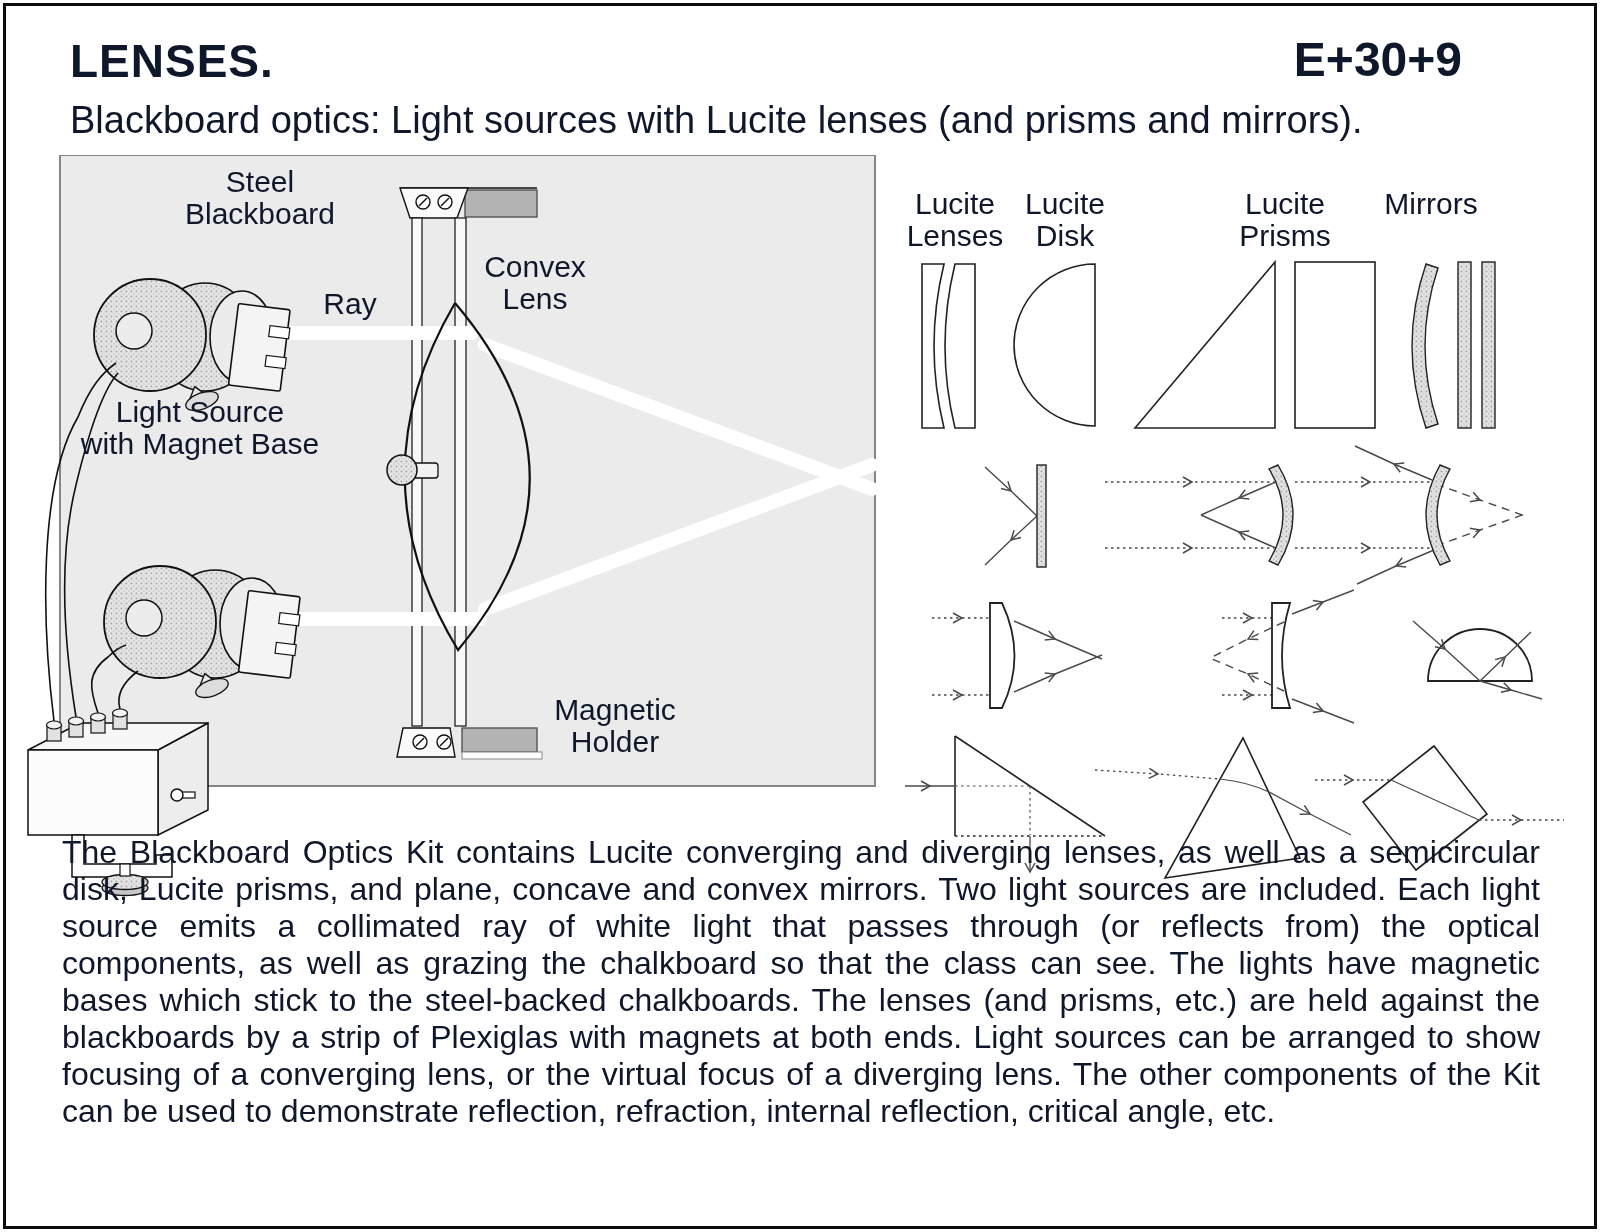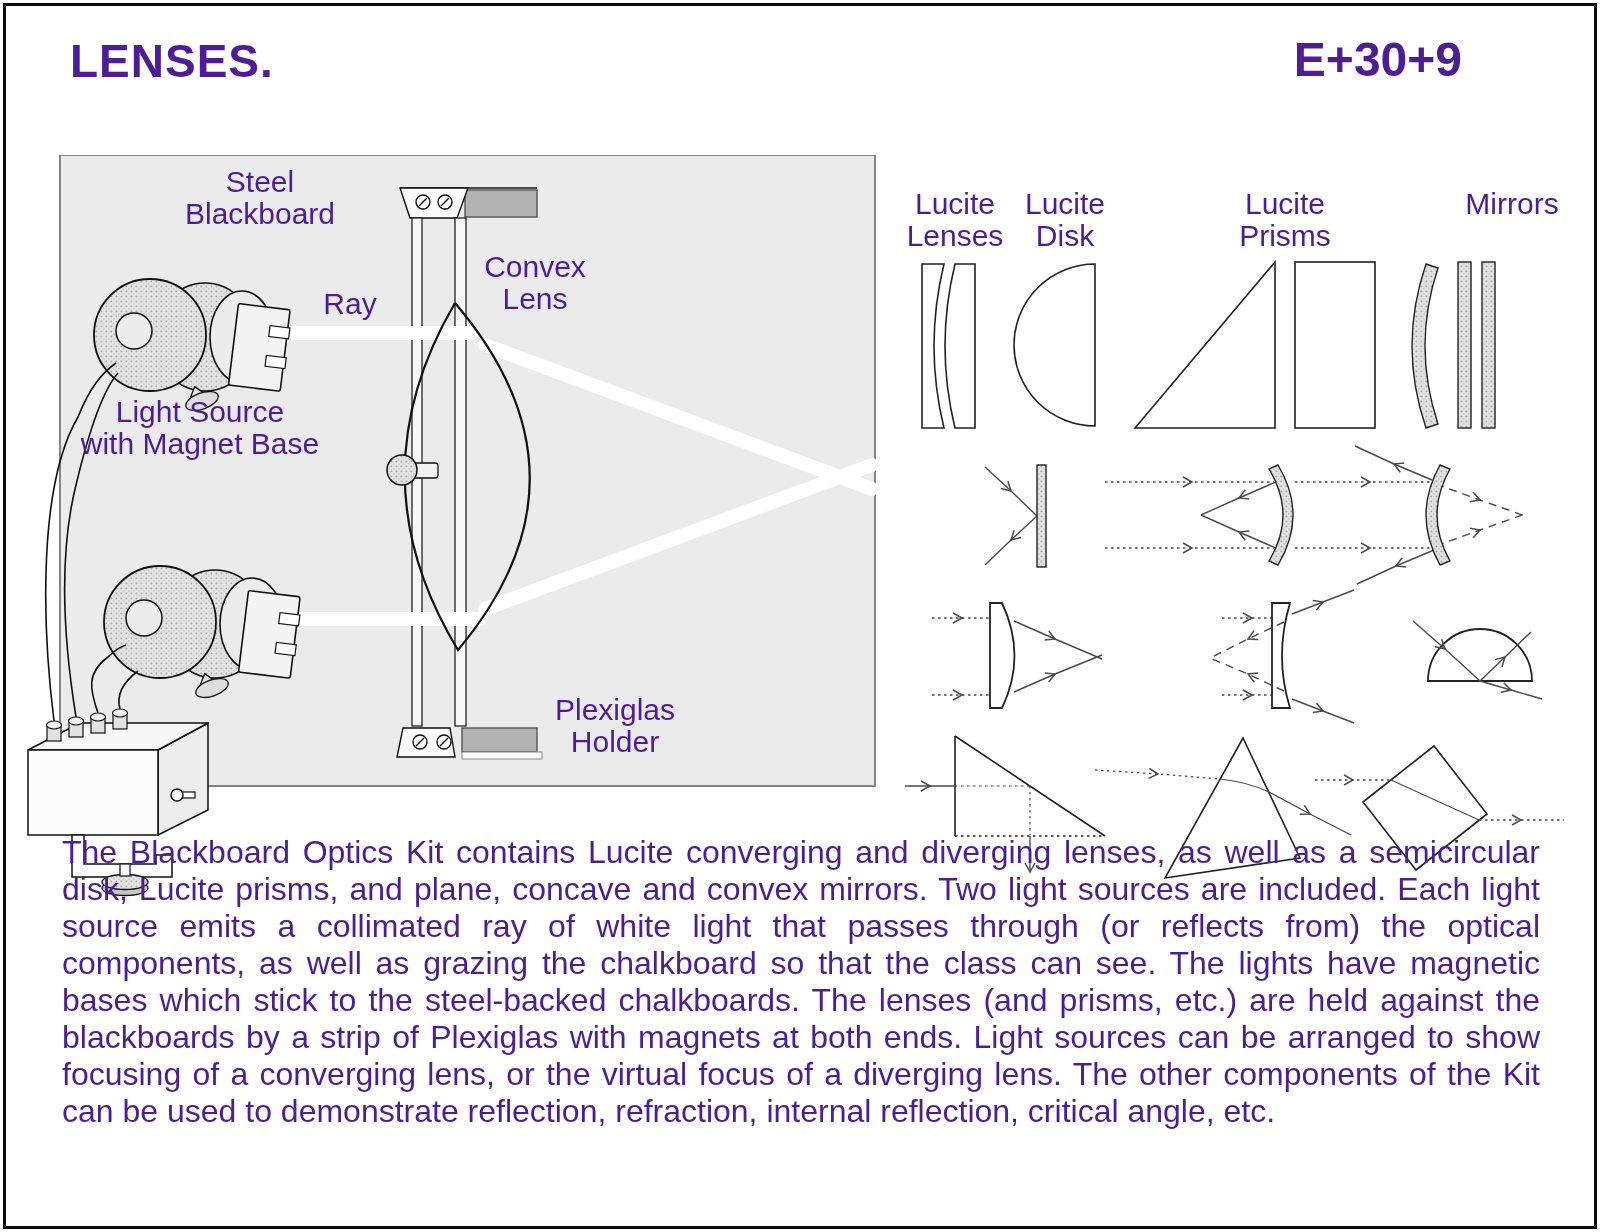--- a/index.html
+++ b/index.html
@@ -1,47 +1,48 @@
 <!DOCTYPE html>
 <html><head>
 <meta charset="utf-8">
 <style>
   html,body{margin:0;padding:0;background:#888;}
   #page{position:relative;width:1600px;height:1232px;background:#fff;overflow:hidden;
-        font-family:"Liberation Sans","DejaVu Sans",sans-serif;color:#4c1d95;}
+        font-family:"Liberation Sans","DejaVu Sans",sans-serif;color:#0f172a;}
   #frame{position:absolute;inset:3px;border:3px solid #0a0a0a;pointer-events:none;}
   .abs{position:absolute;}
   .pre{white-space:pre-line;}
   .ctr{text-align:center;}
   #title{left:70px;top:34px;font-size:46px;font-weight:bold;letter-spacing:1px;}
   #code{top:32px;right:138px;font-size:48px;font-weight:bold;}
   #subtitle{left:70px;top:99px;font-size:38px;}
   .lbl{font-size:30px;line-height:32px;}
   #lbl-steel{left:155px;top:166px;width:210px;}
   #lbl-ray{left:305px;top:288px;width:90px;}
   #lbl-convex{left:450px;top:251px;width:170px;}
   #lbl-light{left:48px;top:396px;width:304px;}
   #lbl-magholder{left:525px;top:694px;width:180px;}
   #lbl-power{left:198px;top:784px;width:160px;}
   #hdr-lenses{left:885px;top:188px;width:140px;}
   #hdr-disk{left:1000px;top:188px;width:130px;}
   #hdr-prisms{left:1215px;top:188px;width:140px;}
-  #hdr-mirrors{left:1442px;top:188px;width:140px;}
+  #hdr-mirrors{left:1361px;top:188px;width:140px;}
   #body-text{left:62px;top:834px;width:1478px;font-size:32px;line-height:37px;
              text-align:justify;}
   svg{display:block;}
 </style>
 </head>
 <body>
 
 <div id="page">
   <div id="frame"></div>
 
   <div class="abs" id="title">LENSES.</div>
   <div class="abs" id="code">E+30+9</div>
+  <div class="abs" id="subtitle">Blackboard optics: Light sources with Lucite lenses (and prisms and mirrors).</div>
 
   <svg class="abs" style="left:20px;top:155px" width="860" height="755" viewBox="0 0 860 755">
     <defs>
       <pattern id="stip" width="5" height="5" patternUnits="userSpaceOnUse">
         <rect width="5" height="5" fill="#e4e4e4"></rect>
         <circle cx="1.4" cy="1.4" r="0.9" fill="#a3a3a3"></circle>
         <circle cx="3.9" cy="3.9" r="0.7" fill="#b7b7b7"></circle>
       </pattern>
       <g id="lightsource">
         <ellipse cx="55" cy="2" rx="50" ry="54" fill="url(#stip)" stroke="#111" stroke-width="1.6"></ellipse>
@@ -129,21 +130,21 @@
     </g>
   </svg>
 
   <div class="abs lbl pre ctr" id="lbl-steel">Steel
 Blackboard</div>
   <div class="abs lbl ctr" id="lbl-ray">Ray</div>
   <div class="abs lbl pre ctr" id="lbl-convex">Convex
 Lens</div>
   <div class="abs lbl pre ctr" id="lbl-light">Light Source
 with Magnet Base</div>
-  <div class="abs lbl pre ctr" id="lbl-magholder">Plexiglas
+  <div class="abs lbl pre ctr" id="lbl-magholder">Magnetic
 Holder</div>
 
   <div class="abs lbl pre ctr" id="hdr-lenses">Lucite
 Lenses</div>
   <div class="abs lbl pre ctr" id="hdr-disk">Lucite
 Disk</div>
   <div class="abs lbl pre ctr" id="hdr-prisms">Lucite
 Prisms</div>
   <div class="abs lbl ctr" id="hdr-mirrors">Mirrors</div>
 

